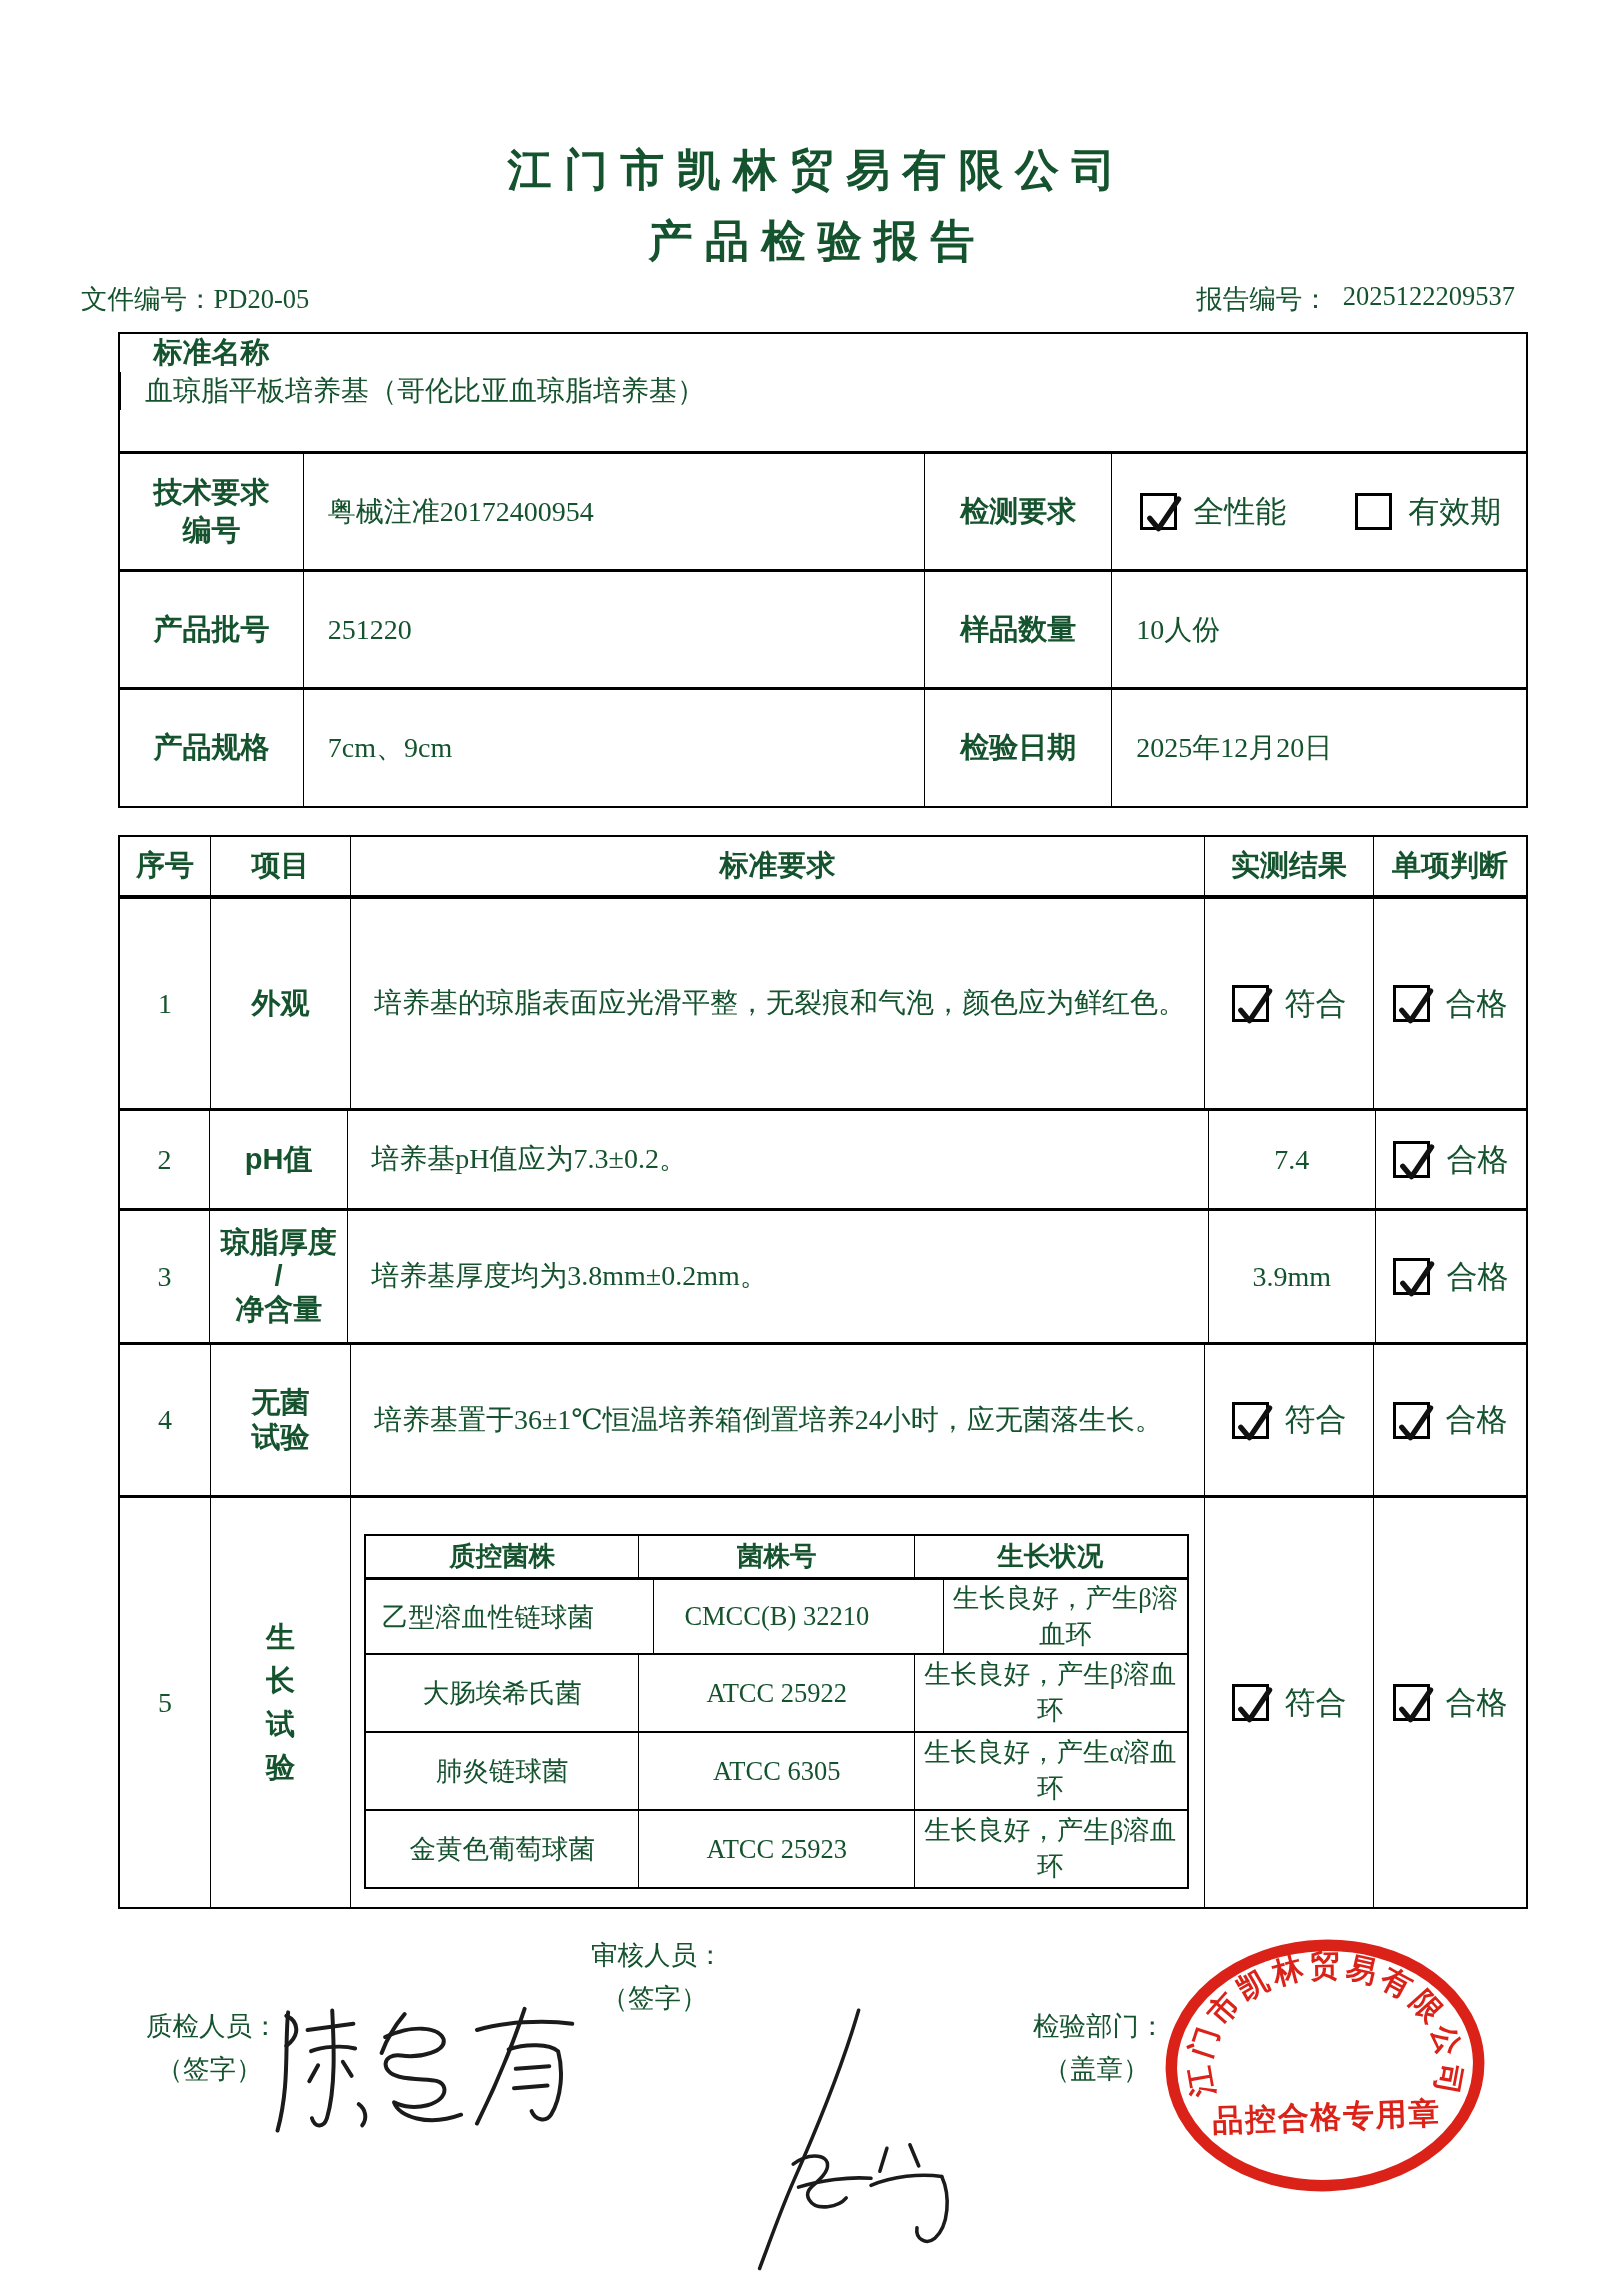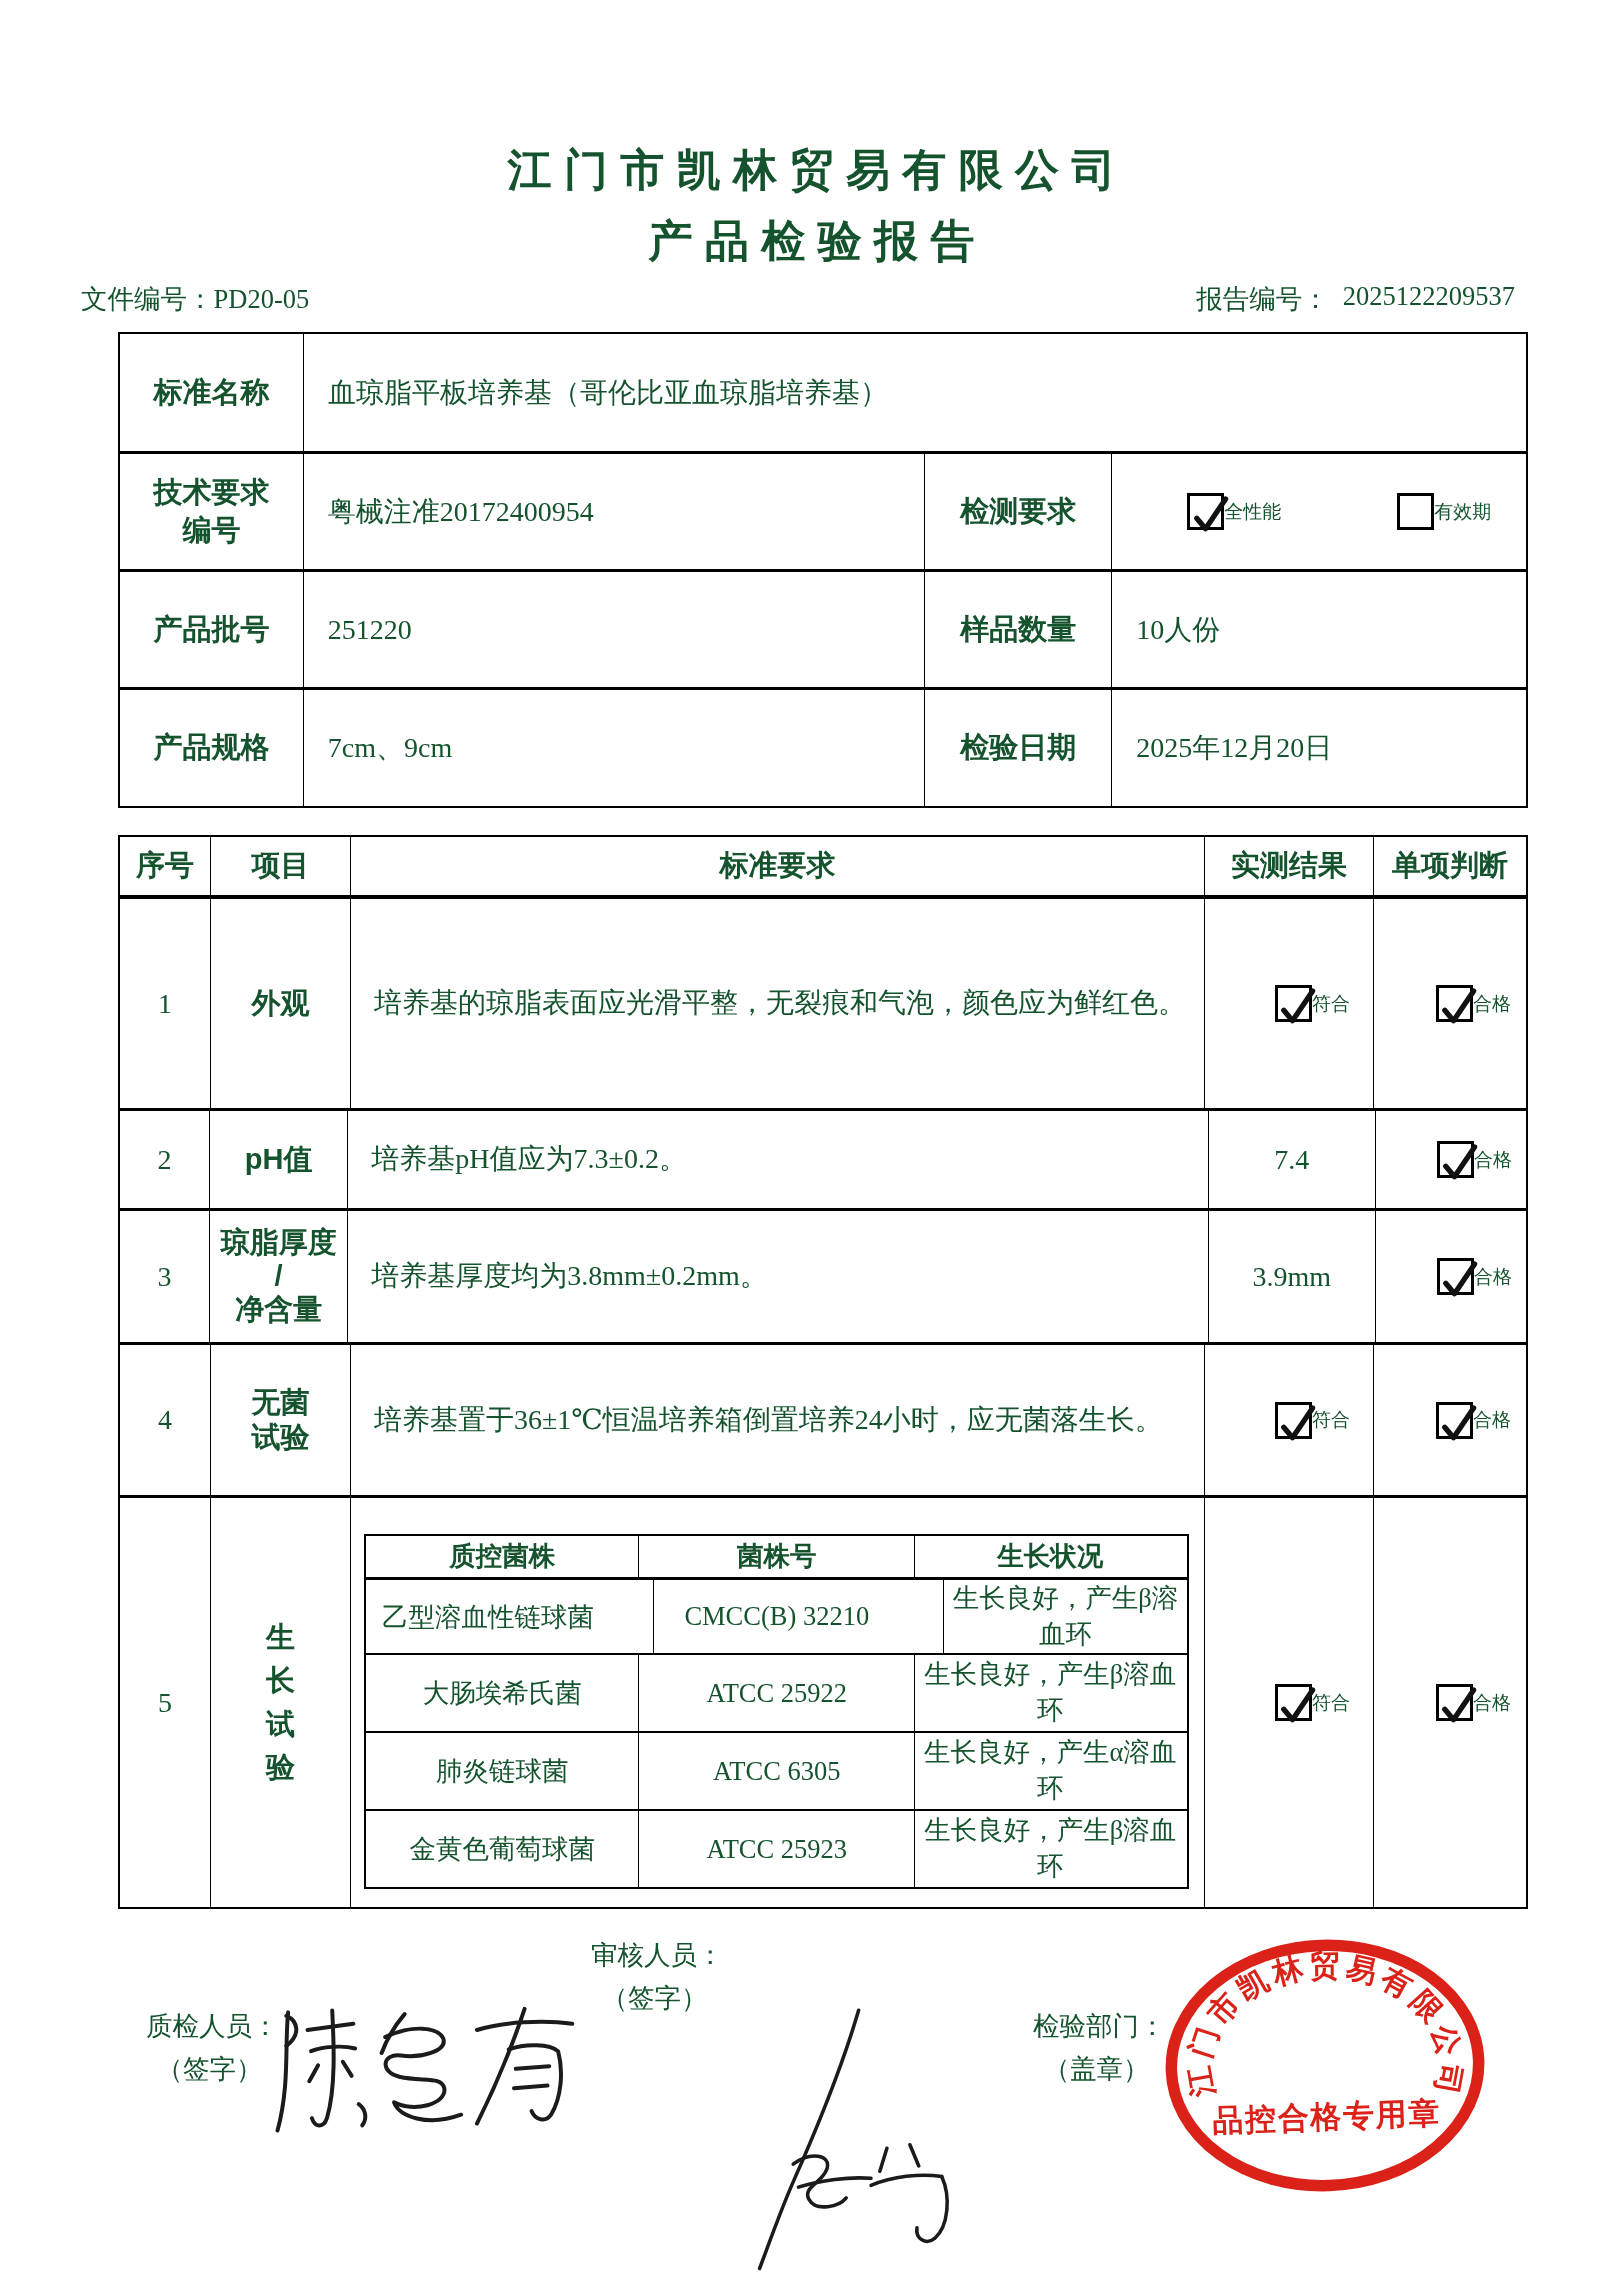--- a/index.html
+++ b/index.html
@@ -36,32 +36,32 @@
   .trow{display:flex;box-sizing:border-box;}
   .sep-top{border-top:3.5px solid #000;}
   .cell{box-sizing:border-box;display:flex;align-items:center;justify-content:center;overflow:hidden;}
   .cell.vline{border-left:1.8px solid #000;}
   .lbl{font-family:"Liberation Sans","DejaVu Sans",sans-serif;font-weight:bold;font-size:29px;text-align:center;line-height:1.3;}
   .val{justify-content:flex-start;padding-left:24px;padding-right:12.4px;font-size:28px;}
 
   
   #table1{top:332px;}
   #table1 .trow{height:118px;}
-  #table1 .r1{height:117px;}
+  #table1 .r1{height:117px;flex-direction:column;}
   #table1 .r4{height:119px;}
   .t1c1{width:183px;}
   .t1c2{width:622px;}
   .t1c3{width:187px;}
   .t1c4{width:415px;}
   .t1-span{width:1223px;}
 
   
   .cb{position:relative;width:37px;height:37px;border:3.5px solid #000;box-sizing:border-box;flex:0 0 auto;background:#fff;}
   .cb svg{position:absolute;left:-2.7px;top:-8px;overflow:visible;}
-  .cbgroup{display:flex;align-items:center;font-size:19px;margin-left:47px;}
+  .cbgroup{display:flex;align-items:center;gap:16px;font-size:31px;}
 
   
   #table2{top:835px;}
   .t2c1{width:90px;}
   .t2c2{width:140px;}
   .t2c3{width:854px;}
   .t2c4{width:169px;}
   .t2c5{width:153px;}
   #table2 .hrow{height:58px;}
   #table2 .hrow .cell{font-size:29px;}

